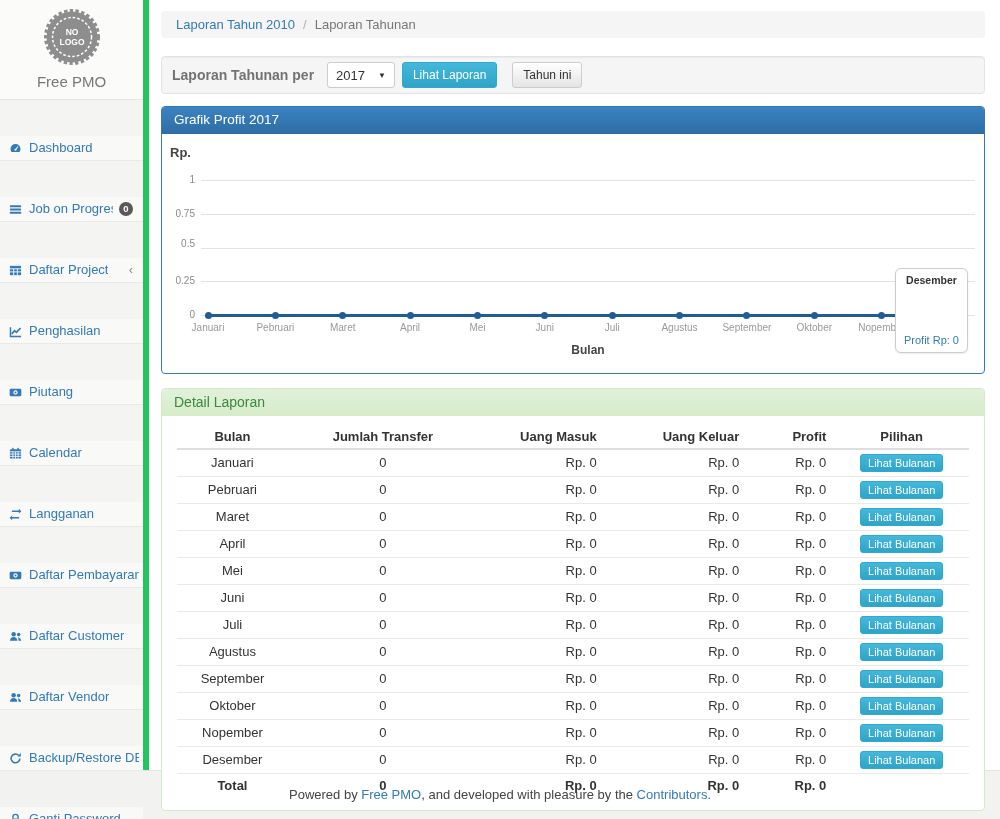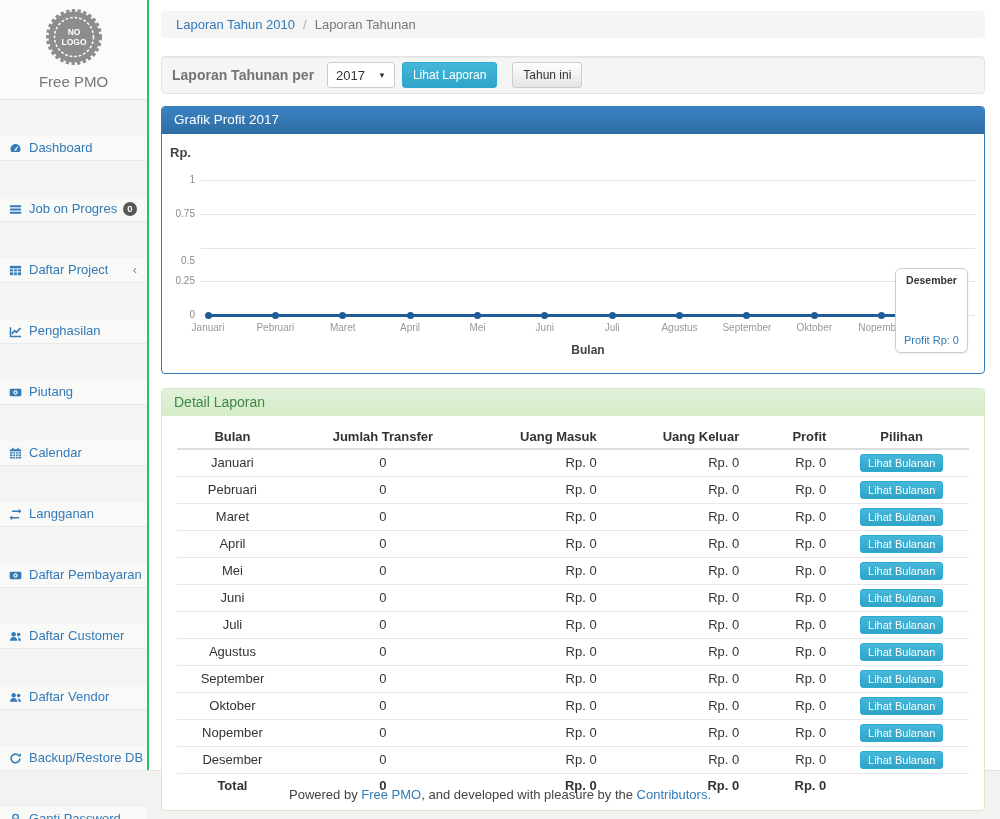--- a/index.html
+++ b/index.html
@@ -2,21 +2,21 @@
 <html><head>
 <meta charset="utf-8">
 <style>
   * { margin:0; padding:0; box-sizing:border-box; }
   html,body { background:#fff; }
   body { font-family:"Liberation Sans", sans-serif; font-size:13px; color:#333; }
   .page { width:1000px; height:819px; position:relative; overflow:hidden; background:#fff; }
 
   
   .layout { display:flex; height:770px; }
-  .sidebar { width:149px; min-width:149px; background:#f4f4f2; border-right:2px solid #22c55e; }
+  .sidebar { width:149px; min-width:149px; background:#f4f4f2; border-right:6px solid #22c55e; }
   .content { flex:1; background:#fff; padding:11px 15px 0 12px; }
 
   
   .logo-block { text-align:center; padding:8px 0 9px; background:#fbfbfa; border-bottom:1px solid #e5e5e3; }
   .logo-badge { display:block; margin:0 auto; }
   .app-name { color:#777; font-size:15px; margin-top:7px; }
   .nav-list { list-style:none; }
   .nav-item { display:flex; align-items:center; gap:6px; padding:4px 4px 4px 8px;
               border-bottom:1px solid #e9e9e7; background:#f9f9f8; color:#337ab7;
               font-size:13px; line-height:16px; cursor:pointer; height:25px;margin-top:36px; }
@@ -265,21 +265,21 @@
           <div class="chart-tooltip">
             <div class="tooltip-title">Desember</div>
             <div class="tooltip-value">Profit Rp: 0</div>
           </div>
           <span class="x-axis-title" style="top:209px">Bulan</span>
         <div class="gridline" style="top:46px"></div>
             <span class="tick-label" style="top:40px">1</span>
             <div class="gridline" style="top:79.75px"></div>
             <span class="tick-label" style="top:73.75px">0.75</span>
             <div class="gridline" style="top:113.5px"></div>
-            <span class="tick-label" style="top:121px">0.5</span>
+            <span class="tick-label" style="top:104px">0.5</span>
             <div class="gridline" style="top:147.25px"></div>
             <span class="tick-label" style="top:141.25px">0.25</span>
             <div class="gridline" style="top:181px"></div>
             <span class="tick-label" style="top:175px">0</span>
             <div class="series-line" style="left:46px;width:740.96px;top:179.5px"></div>
             <div class="dot" style="left:42.5px;top:177.5px"></div>
             <span class="x-label" style="left:46px;top:188px">Januari</span>
             <div class="dot" style="left:109.86px;top:177.5px"></div>
             <span class="x-label" style="left:113.36px;top:188px">Pebruari</span>
             <div class="dot" style="left:177.22px;top:177.5px"></div>

